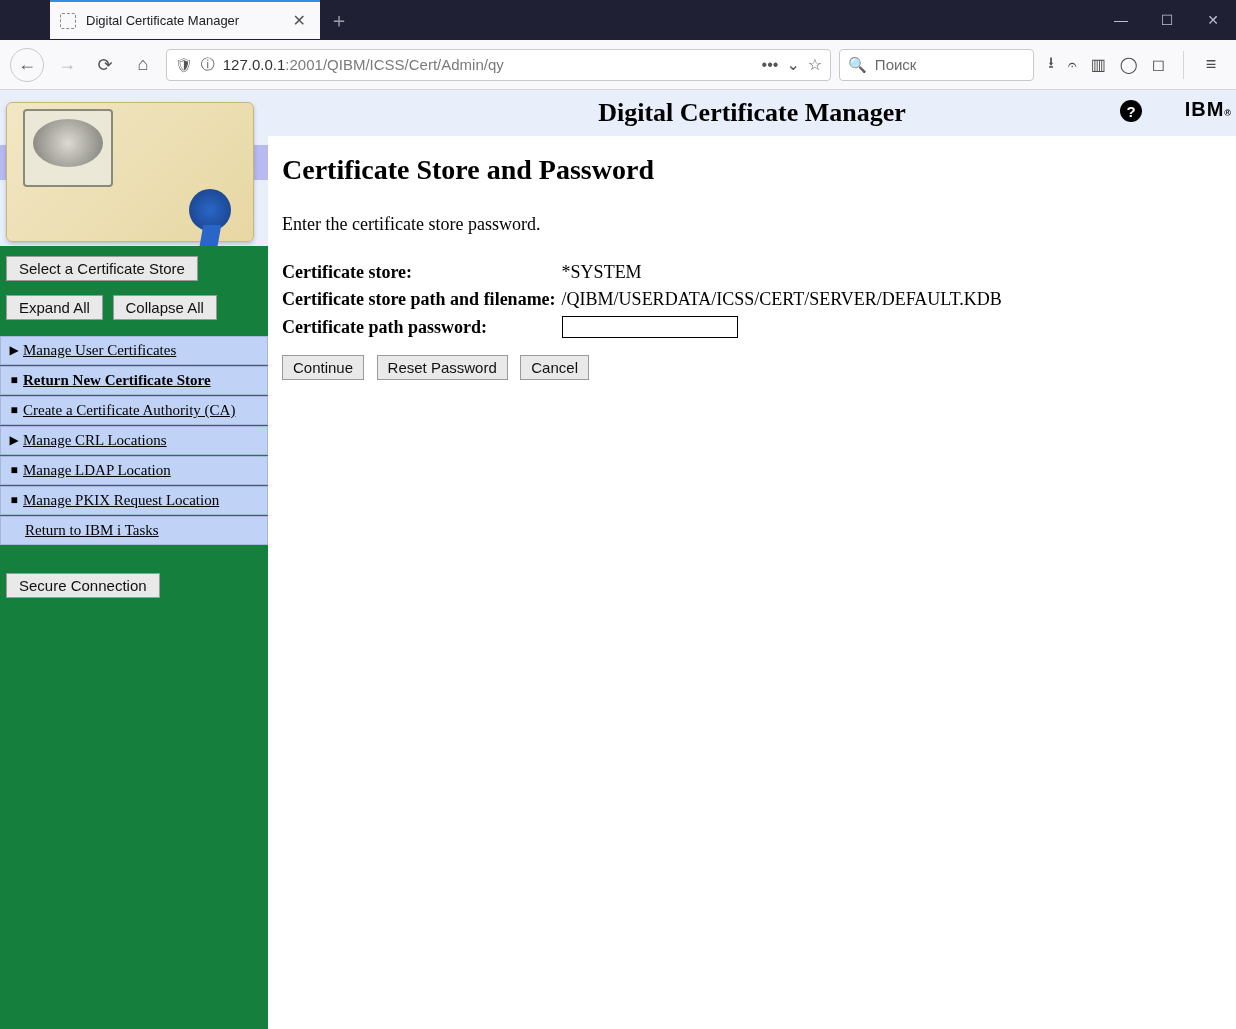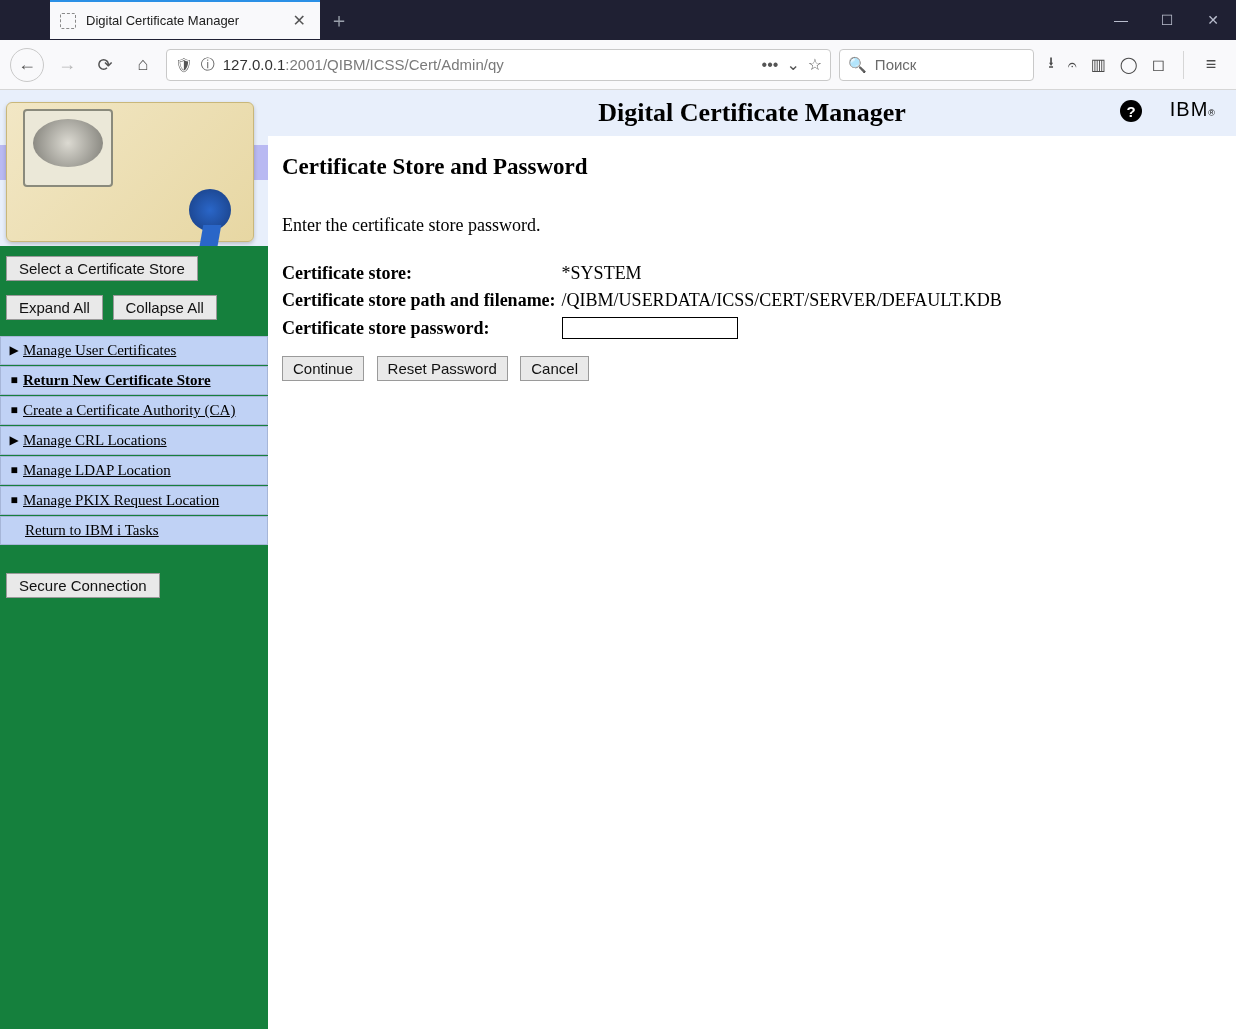--- a/index.html
+++ b/index.html
@@ -205,35 +205,35 @@
     margin:0;font-family:"Times New Roman",serif;
     font-weight:bold;font-size:26px;color:#000;
   }
   .header .help{
     position:absolute;right:94px;top:10px;width:22px;height:22px;
     background:#000;color:#fff;border-radius:50%;
     display:flex;align-items:center;justify-content:center;
     font-weight:bold;font-size:15px;
   }
   .header .ibm{
-    position:absolute;right:20px;top:8px;
+    position:absolute;right:4px;top:8px;
     font-family:"Arial Black",sans-serif;
-    font-size:20px;font-weight:400;letter-spacing:1px;color:#000;
+    font-size:20px;font-weight:700;letter-spacing:1px;color:#000;
   }
   .header .ibm sub{font-size:9px;vertical-align:baseline;}
 
   .content{
     padding:18px 14px;
     font-family:"Times New Roman",serif;
     font-size:18px;
     color:#000;
   }
   .content h2{
-    margin:0 0 35px 0;
-    font-size:23px;font-weight:bold;
+    margin:0 0 28px 0;
+    font-size:28px;font-weight:bold;
   }
   .content p{margin:0 0 24px 0;}
   .content table{border-collapse:collapse;}
   .content td{padding:3px 6px 3px 0;vertical-align:middle;}
   .content td.lbl{font-weight:bold;white-space:nowrap;}
   .pwfield{
     width:176px;height:22px;border:1px solid #000;font-size:16px;padding:0 3px;
   }
   .btnrow{margin-top:10px;}
   .btnrow .sbtn{margin-left:0;margin-right:8px;padding:3px 10px;font-family:Verdana,sans-serif;font-size:15px;}
@@ -359,21 +359,21 @@
         <tbody>
         <tr>
           <td class="lbl">Certificate store:</td>
           <td>*SYSTEM</td>
         </tr>
         <tr>
           <td class="lbl">Certificate store path and filename:</td>
           <td>/QIBM/USERDATA/ICSS/CERT/SERVER/DEFAULT.KDB</td>
         </tr>
         <tr>
-          <td class="lbl">Certificate store password:</td>
+          <td class="lbl">Certificate path password:</td>
           <td><input type="password" class="pwfield" style=""></td>
         </tr>
       </tbody>
         </table>
 
       <div class="btnrow">
         <button class="sbtn">Continue</button>
         <button class="sbtn">Reset Password</button>
         <button class="sbtn">Cancel</button>
       </div>

